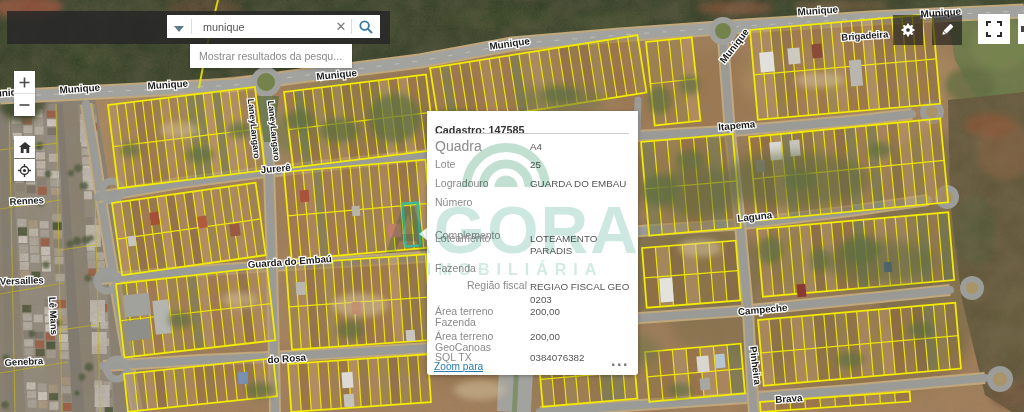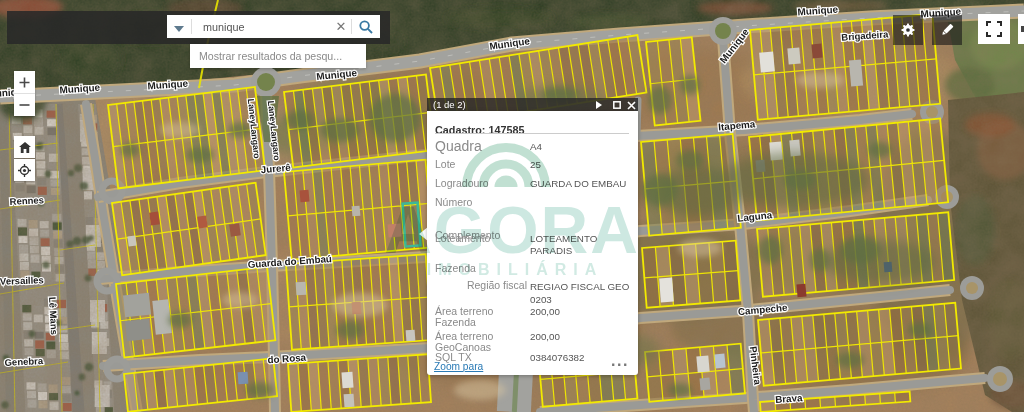--- a/index.html
+++ b/index.html
@@ -906,21 +906,21 @@
   <div style="width:1px;height:15px;background:#ddd;"></div>
 
   <div style="width:28px;display:flex;justify-content:center;">
         <svg width="14" height="14" viewBox="0 0 14 14">
           <circle cx="5.6" cy="5.6" r="4.3" fill="none" stroke="#3878a2" stroke-width="1.8"></circle>
           <line x1="8.9" y1="8.9" x2="13" y2="13" stroke="#3878a2" stroke-width="1.9"></line>
         </svg>
       </div>
 </div>
 
-<div class="abs" style="left:190px;top:44px;width:176px;height:24px;background:#fff;box-shadow:0 1px 3px rgba(0,0,0,0.25);display:flex;align-items:center;">
+<div class="abs" style="left:190px;top:44px;width:162px;height:24px;background:#fff;box-shadow:0 1px 3px rgba(0,0,0,0.25);display:flex;align-items:center;">
   <div style="padding-left:9px;font-size:10.6px;color:#8a8a8a;white-space:nowrap;">Mostrar resultados da pesqu...</div>
 </div>
 
 <div class="abs" style="left:14px;top:71px;width:21px;height:45px;background:#fff;box-shadow:0 1px 2px rgba(0,0,0,0.3);">
 
   <div style="height:22px;display:flex;align-items:center;justify-content:center;">
         <svg width="11" height="11" viewBox="0 0 11 11">
           <path d="M5.5,0.5 V10.5 M0.5,5.5 H10.5" stroke="#4a4a4a" stroke-width="1.6"></path>
         </svg>
       </div>
@@ -979,36 +979,20 @@
   <svg width="16" height="16" viewBox="0 0 16 16">
         <path d="M0.8,5 V0.8 H5 M11,0.8 H15.2 V5 M15.2,11 V15.2 H11 M5,15.2 H0.8 V11" fill="none" stroke="#2a2a2a" stroke-width="2.4"></path>
       </svg>
 </div>
 
 <div class="abs" style="left:1018px;top:14px;width:6px;height:30px;background:#fff;"></div>
 <div class="abs" style="left:1021px;top:26px;width:3px;height:6px;background:#444;"></div>
 
 <div class="abs" style="left:419px;top:227px;width:0;height:0;border-top:7px solid transparent;border-bottom:7px solid transparent;border-right:9px solid #fff;"></div>
 
-<div class="abs" style="left:427px;top:98px;width:211px;height:13px;background:rgba(40,40,40,0.82);color:#fff;">
-
-  <span style="position:absolute;left:6px;top:1px;font-size:9.5px;">(1 de 2)</span>
-
-  <svg style="position:absolute;left:168px;top:3px" width="8" height="8" viewBox="0 0 8 8">
-        <path d="M1,0 L7,4 L1,8 Z" fill="#fff"></path>
-      </svg>
-
-  <svg style="position:absolute;left:186px;top:3px" width="8" height="8" viewBox="0 0 8 8">
-        <rect x="0.8" y="0.8" width="6.4" height="6.4" fill="none" stroke="#fff" stroke-width="1.5"></rect>
-      </svg>
-
-  <svg style="position:absolute;left:200px;top:2.5px" width="9" height="9" viewBox="0 0 9 9">
-        <path d="M1,1 L8,8 M8,1 L1,8" stroke="#fff" stroke-width="1.6"></path>
-      </svg>
-</div>
 
 <div class="abs" style="left:427px;top:111px;width:211px;height:264px;background:#fff;border-radius:0 0 3px 3px;box-shadow:0 1px 4px rgba(0,0,0,0.3);"></div>
 
 <div class="abs" style="left:435px;top:124px;font-size:10.8px;font-weight:bold;color:#333;">Cadastro: 147585</div>
 
 <div class="abs" style="left:435px;top:133px;width:194px;height:1px;background:#ccc;"></div>
 
 <div class="abs" style="left:435px;top:140.5px;width:92px;font-size:14px;line-height:11.5px;color:#8a8a8a;">Quadra</div>
 <div class="abs" style="left:530px;top:140.5px;width:108px;font-size:9.8px;line-height:11.5px;color:#555;white-space:nowrap;">A4</div>
 

